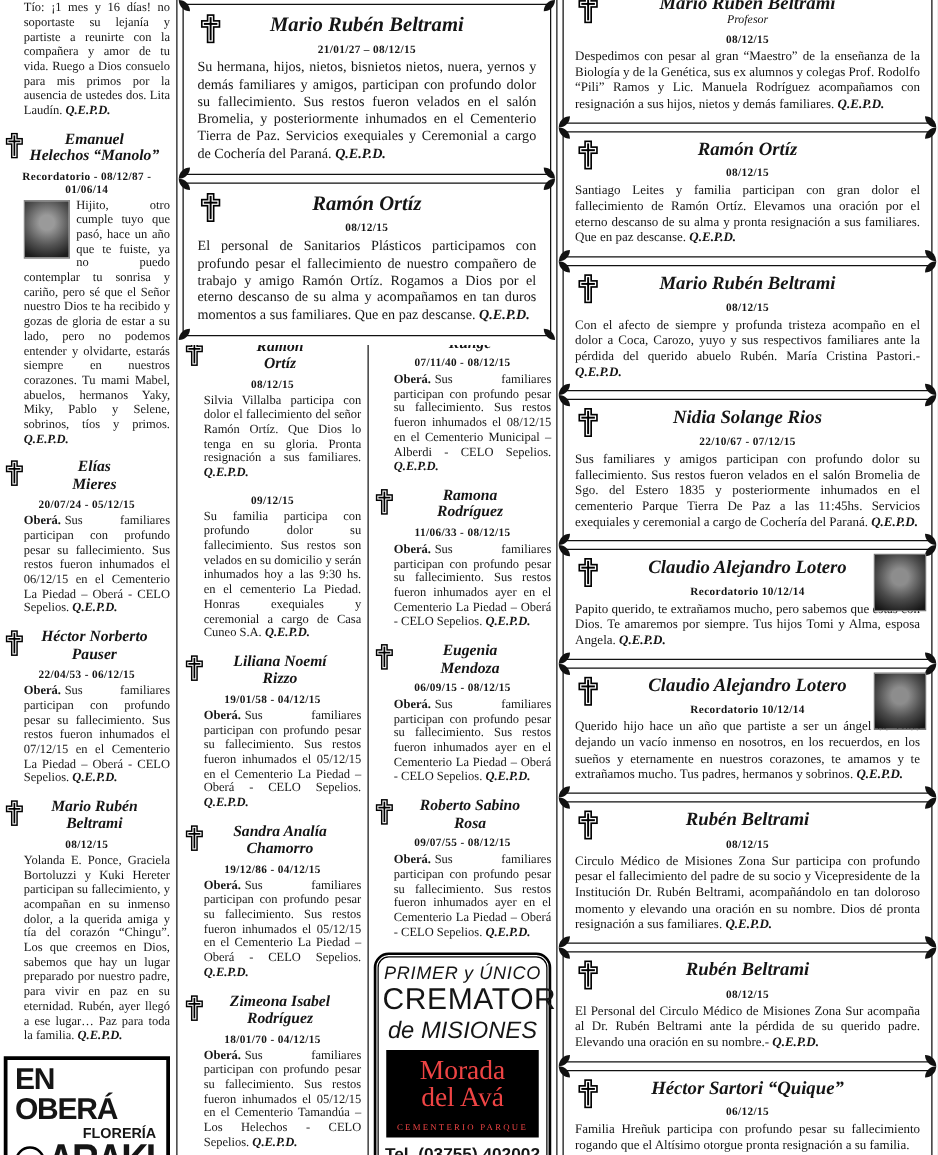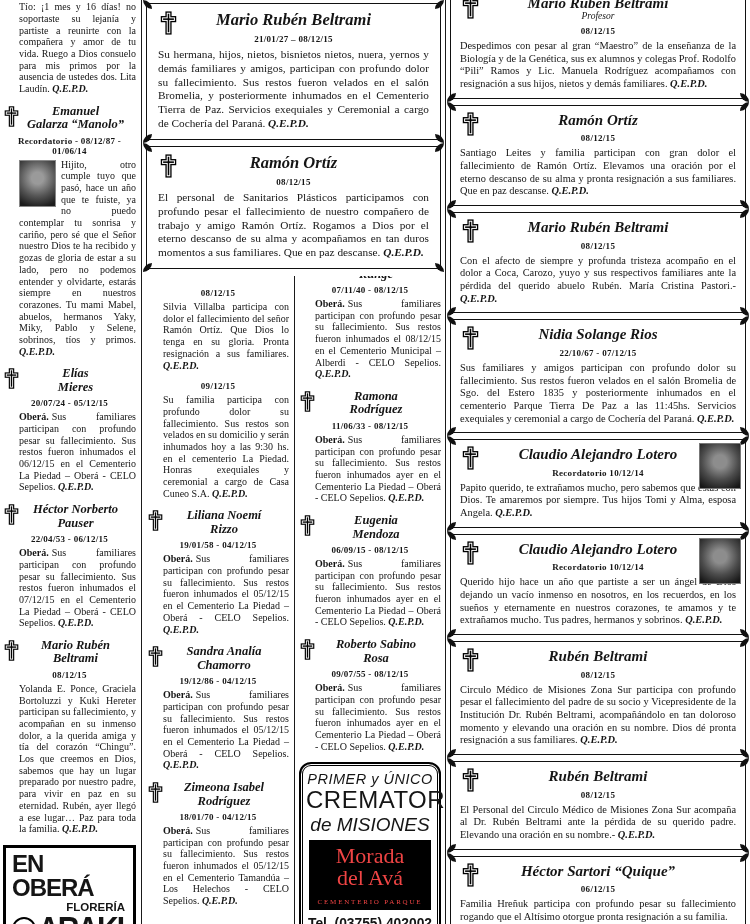--- a/index.html
+++ b/index.html
@@ -113,21 +113,21 @@
               <g fill="#fff">
                 <rect x="8.7" y="1.7" width="4.6" height="26.6"></rect>
                 <rect x="2.7" y="7.7" width="16.6" height="4.6"></rect>
               </g>
               <g fill="#000">
                 <rect x="10" y="3" width="2" height="24"></rect>
                 <rect x="4" y="9" width="14" height="2"></rect>
               </g>
             </svg>
             <div class="n-name">Emanuel
-Galarza “Manolo”</div>
+Helechos “Manolo”</div>
           </div>
           <div class="n-dates">Recordatorio - 08/12/87 - 01/06/14</div>
           <p class="n-body"><span class="photo-float"></span><span>Hijito, otro cumple tuyo que pasó, hace un año que te fuiste, ya no puedo contemplar tu sonrisa y cariño, pero sé que el Señor nuestro Dios te ha recibido y gozas de gloria de estar a su lado, pero no podemos entender y olvidarte, estarás siempre en nuestros corazones. Tu mami Mabel, abuelos, hermanos Yaky, Miky, Pablo y Selene, sobrinos, tíos y primos.</span> <b class="qepd">Q.E.P.D.</b></p>
         </div>
 
         <div class="notice">
           <div class="n-head">
             <svg class="cross" viewBox="0 0 22 30" aria-hidden="true">
               <g fill="#000">
                 <rect x="7" y="0" width="8" height="30"></rect>
@@ -265,20 +265,38 @@
           <p class="o-body"><span>El personal de Sanitarios Plásticos participamos con profundo pesar el fallecimiento de nuestro compañero de trabajo y amigo Ramón Ortíz. Rogamos a Dios por el eterno descanso de su alma y acompañamos en tan duros momentos a sus familiares. Que en paz descanse.</span> <b class="qepd">Q.E.P.D.</b></p>
         </div>
       </div>
 
     <div class="midcols">
 
       <div class="col col2">
         <div>
 
             <div class="notice">
+              <div class="n-head">
+                <svg class="cross" viewBox="0 0 22 30" aria-hidden="true">
+                  <g fill="#000">
+                    <rect x="7" y="0" width="8" height="30"></rect>
+                    <rect x="1" y="6" width="20" height="8"></rect>
+                  </g>
+                  <g fill="#fff">
+                    <rect x="8.7" y="1.7" width="4.6" height="26.6"></rect>
+                    <rect x="2.7" y="7.7" width="16.6" height="4.6"></rect>
+                  </g>
+                  <g fill="#000">
+                    <rect x="10" y="3" width="2" height="24"></rect>
+                    <rect x="4" y="9" width="14" height="2"></rect>
+                  </g>
+                </svg>
+                <div class="n-name">Ramón
+Ortíz</div>
+              </div>
               <div class="n-dates">08/12/15</div>
               <p class="n-body"><span>Silvia Villalba participa con dolor el fallecimiento del señor Ramón Ortíz. Que Dios lo tenga en su gloria. Pronta resignación a sus familiares.</span> <b class="qepd">Q.E.P.D.</b></p>
             </div>
 
             <div class="notice">
               <div class="n-dates">09/12/15</div>
               <p class="n-body"><span>Su familia participa con profundo dolor su fallecimiento. Sus restos son velados en su domicilio y serán inhumados hoy a las 9:30 hs. en el cementerio La Piedad. Honras exequiales y ceremonial a cargo de Casa Cuneo S.A.</span> <b class="qepd">Q.E.P.D.</b></p>
             </div>
 
             <div class="notice">

